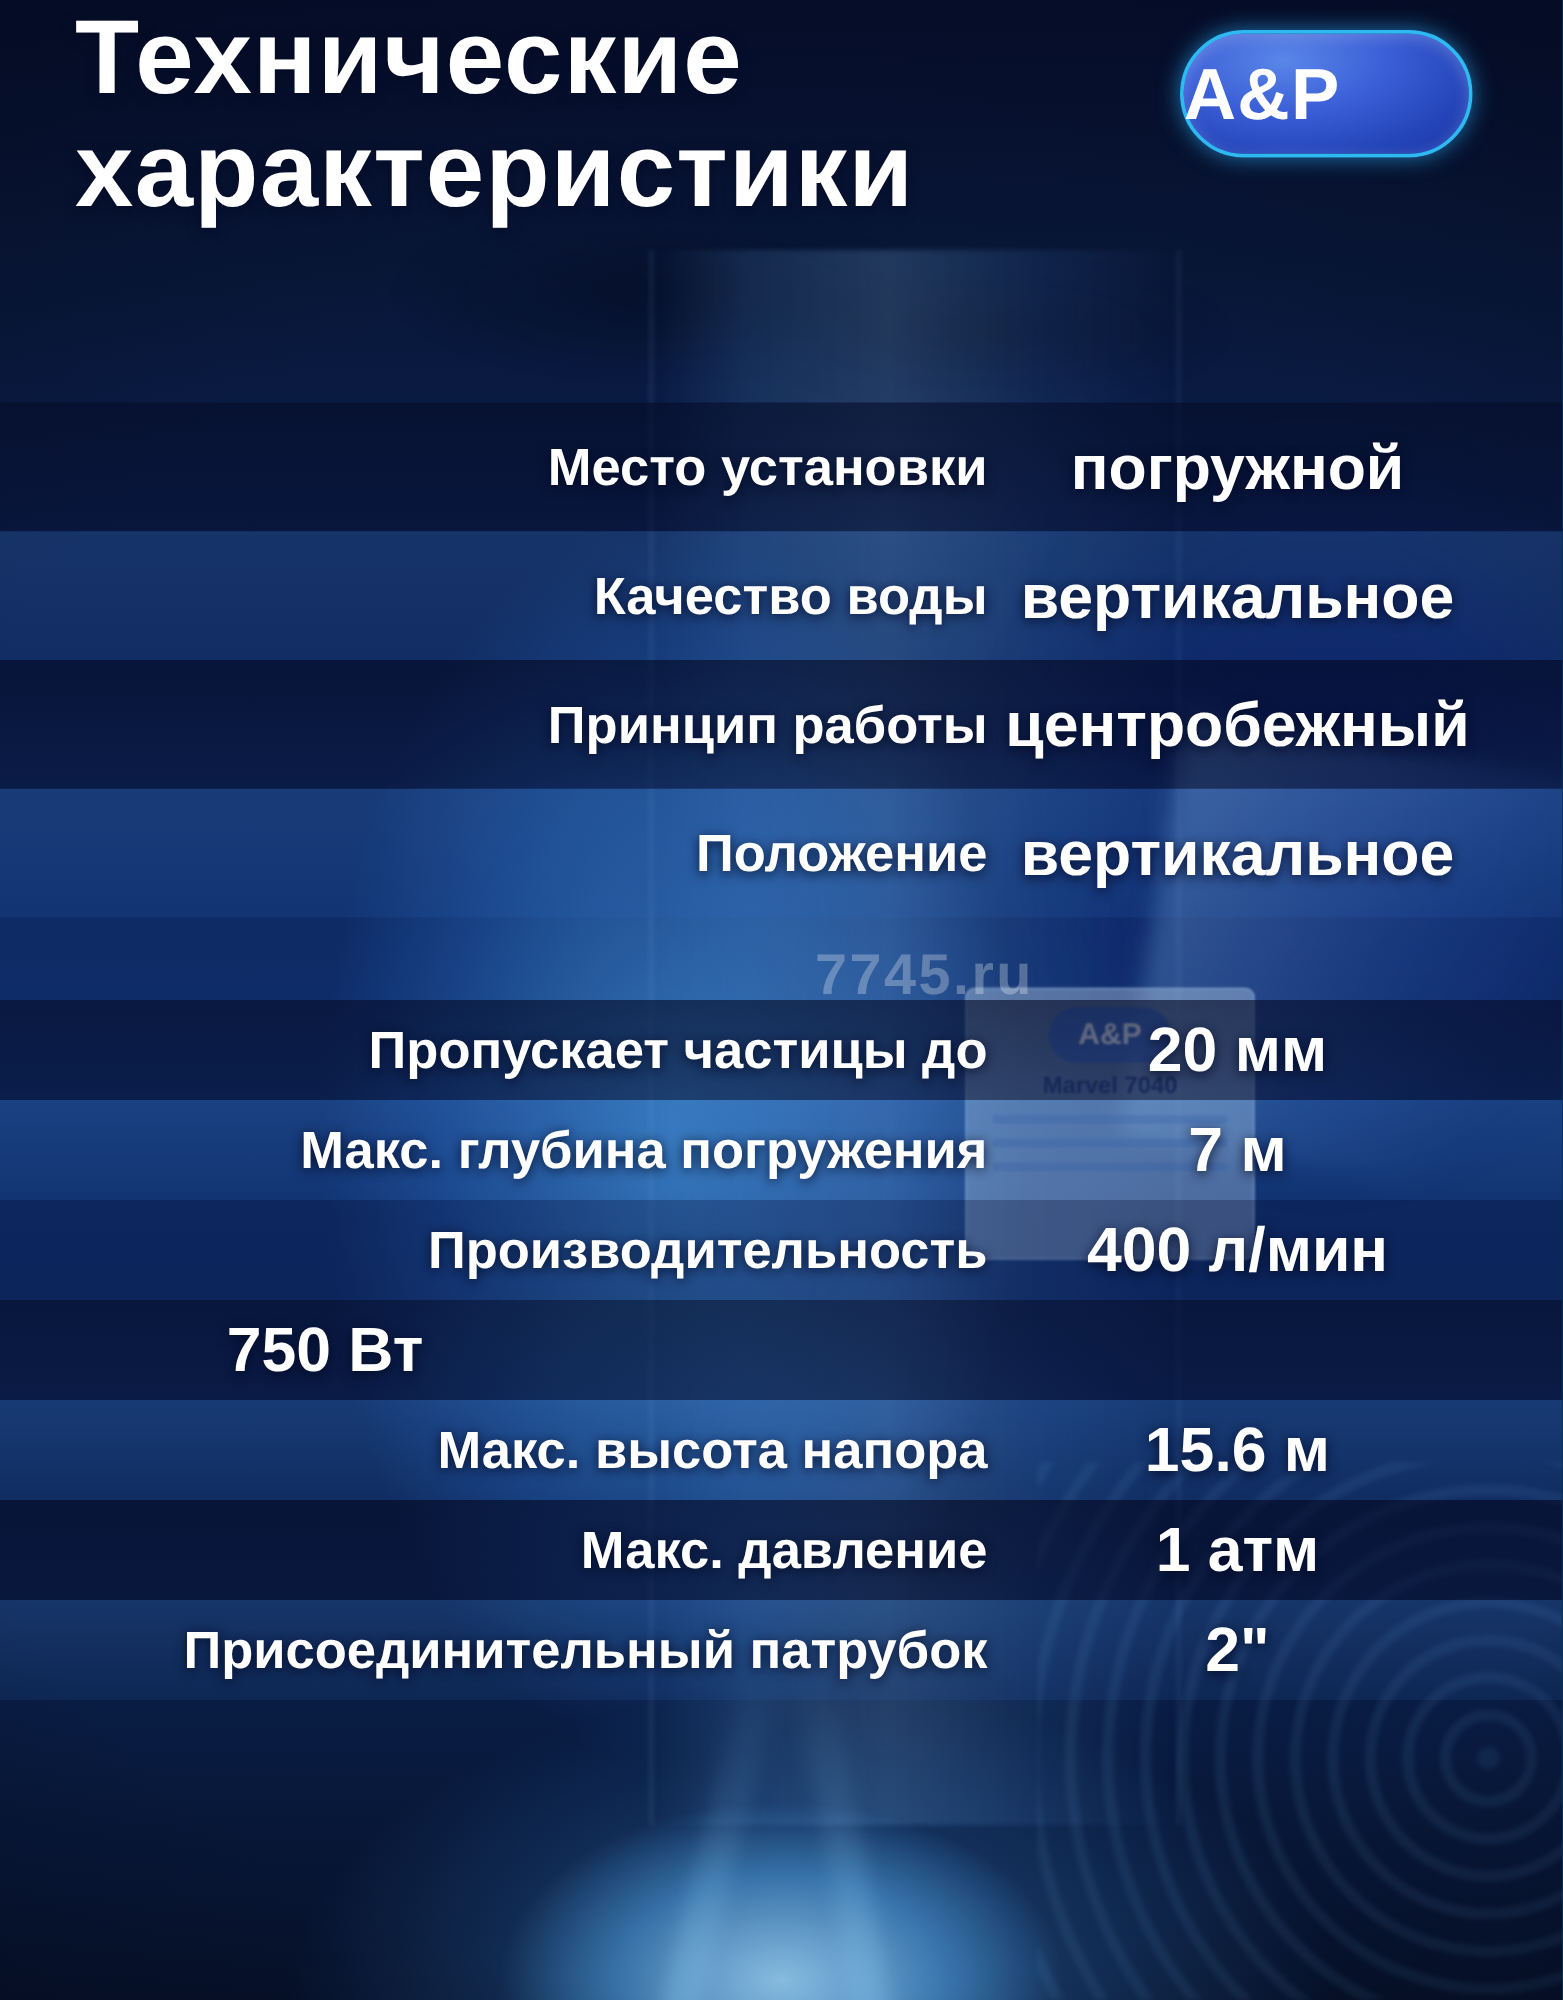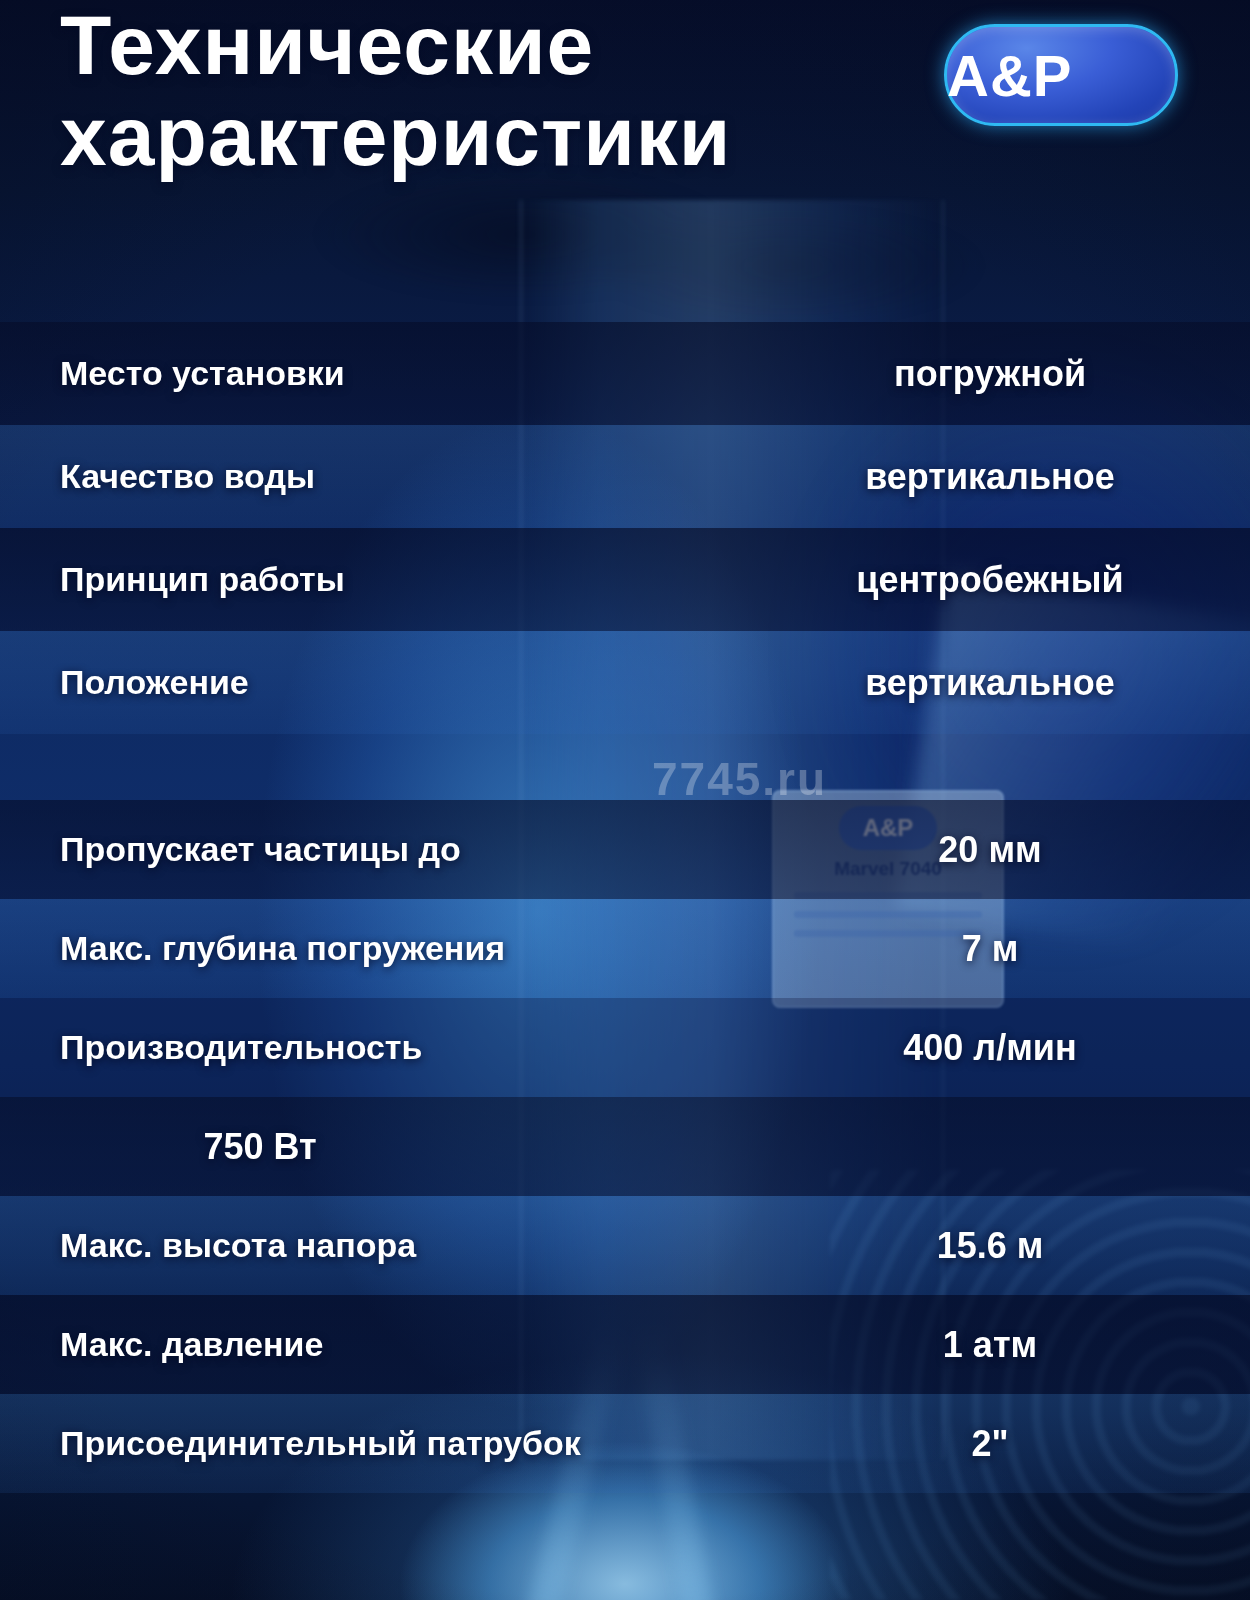--- a/index.html
+++ b/index.html
@@ -49,24 +49,24 @@
     border-radius:51px;border:3px solid #2fb9f2;
     background:radial-gradient(ellipse at 35% 22%,#5a86e8 0%,#3a5ed6 40%,#2344b8 75%,#1b38a6 100%);
     box-shadow:0 0 18px rgba(45,170,245,.65),inset 0 3px 12px rgba(255,255,255,.22);
     display:flex;align-items:center;justify-content:flex-start;
     color:#ffffff;font-weight:bold;font-size:58px;letter-spacing:1px;}
   .specs{position:absolute;left:0;right:0;z-index:2;}
   .specs.group1{top:322px;}
   .specs.group2{top:800px;}
   .row{display:flex;align-items:center;padding:0 60px;box-sizing:border-box;}
   .group1 .row{height:103px;}
-  .group2 .row{height:99px;}
-  .row .label{flex:1;font-size:34px;font-weight:bold;color:#ffffff;white-space:nowrap;
-    text-shadow:0 2px 9px rgba(0,8,35,.85);}
-  .row .value{width:400px;text-align:center;font-size:36px;font-weight:bold;color:#ffffff;white-space:nowrap;
+  .group2 .row{height:80px;}
+  .row .label{flex:1;font-size:42px;font-weight:bold;color:#ffffff;white-space:nowrap;
+    text-shadow:0 2px 9px rgba(0,8,35,.85);text-align:right;}
+  .row .value{width:400px;text-align:center;font-size:50px;font-weight:bold;color:#ffffff;white-space:nowrap;
     text-shadow:0 2px 9px rgba(0,8,35,.85);}
   .shade-d{background:linear-gradient(180deg,rgba(5,12,40,.62),rgba(7,16,48,.52));}
   .shade-m{background:rgba(12,30,78,.34);}
   .shade-l{background:linear-gradient(180deg,rgba(70,140,220,.20),rgba(45,105,190,.14));}
 </style>
 </head>
 <body>
 
 <div class="canvas">
 

